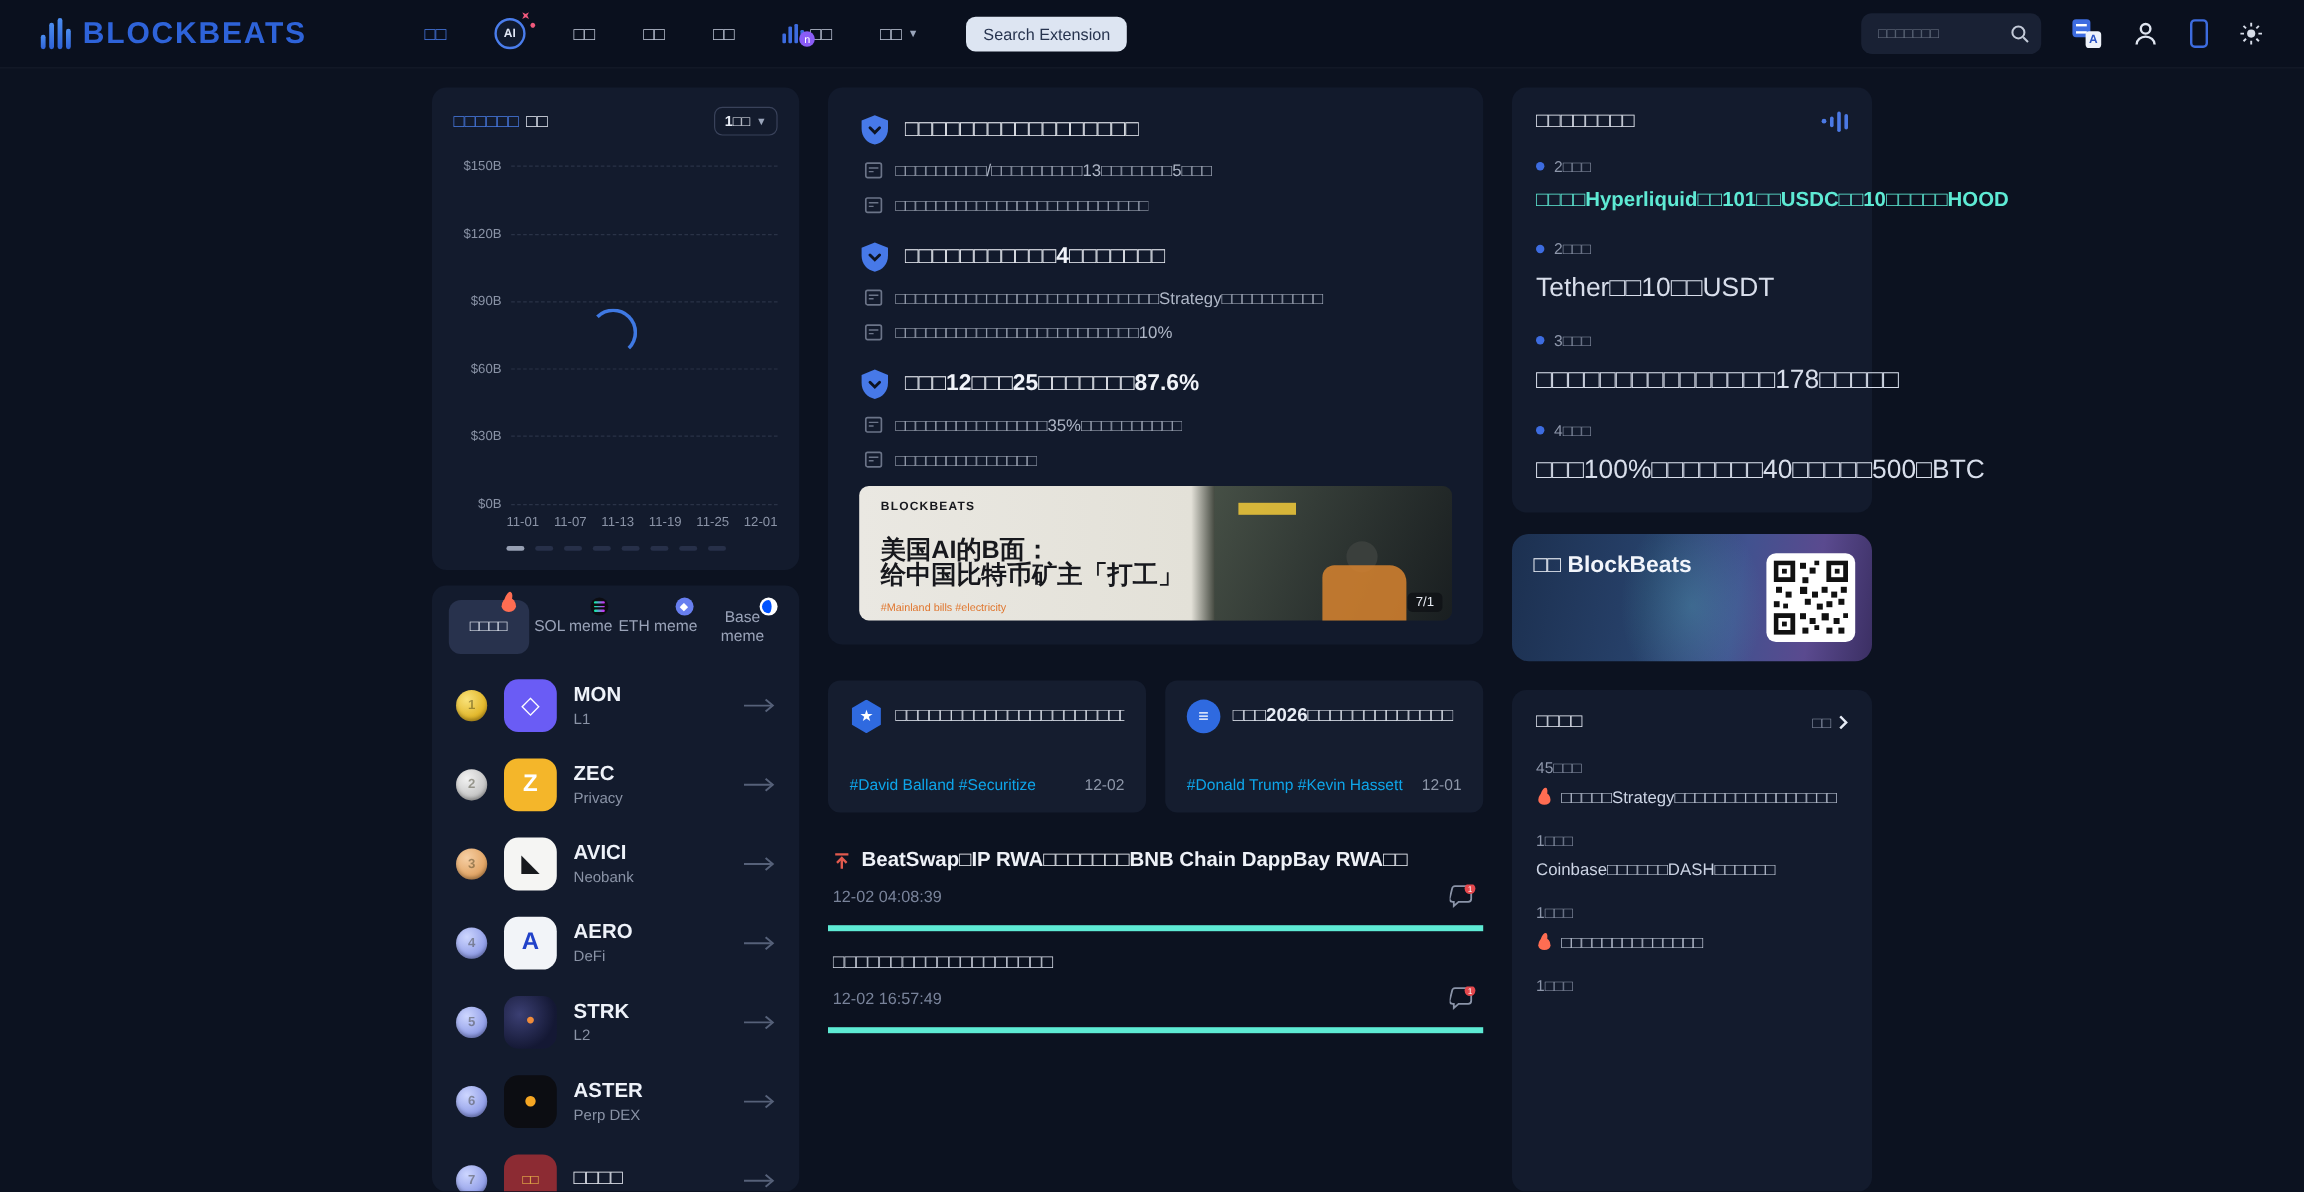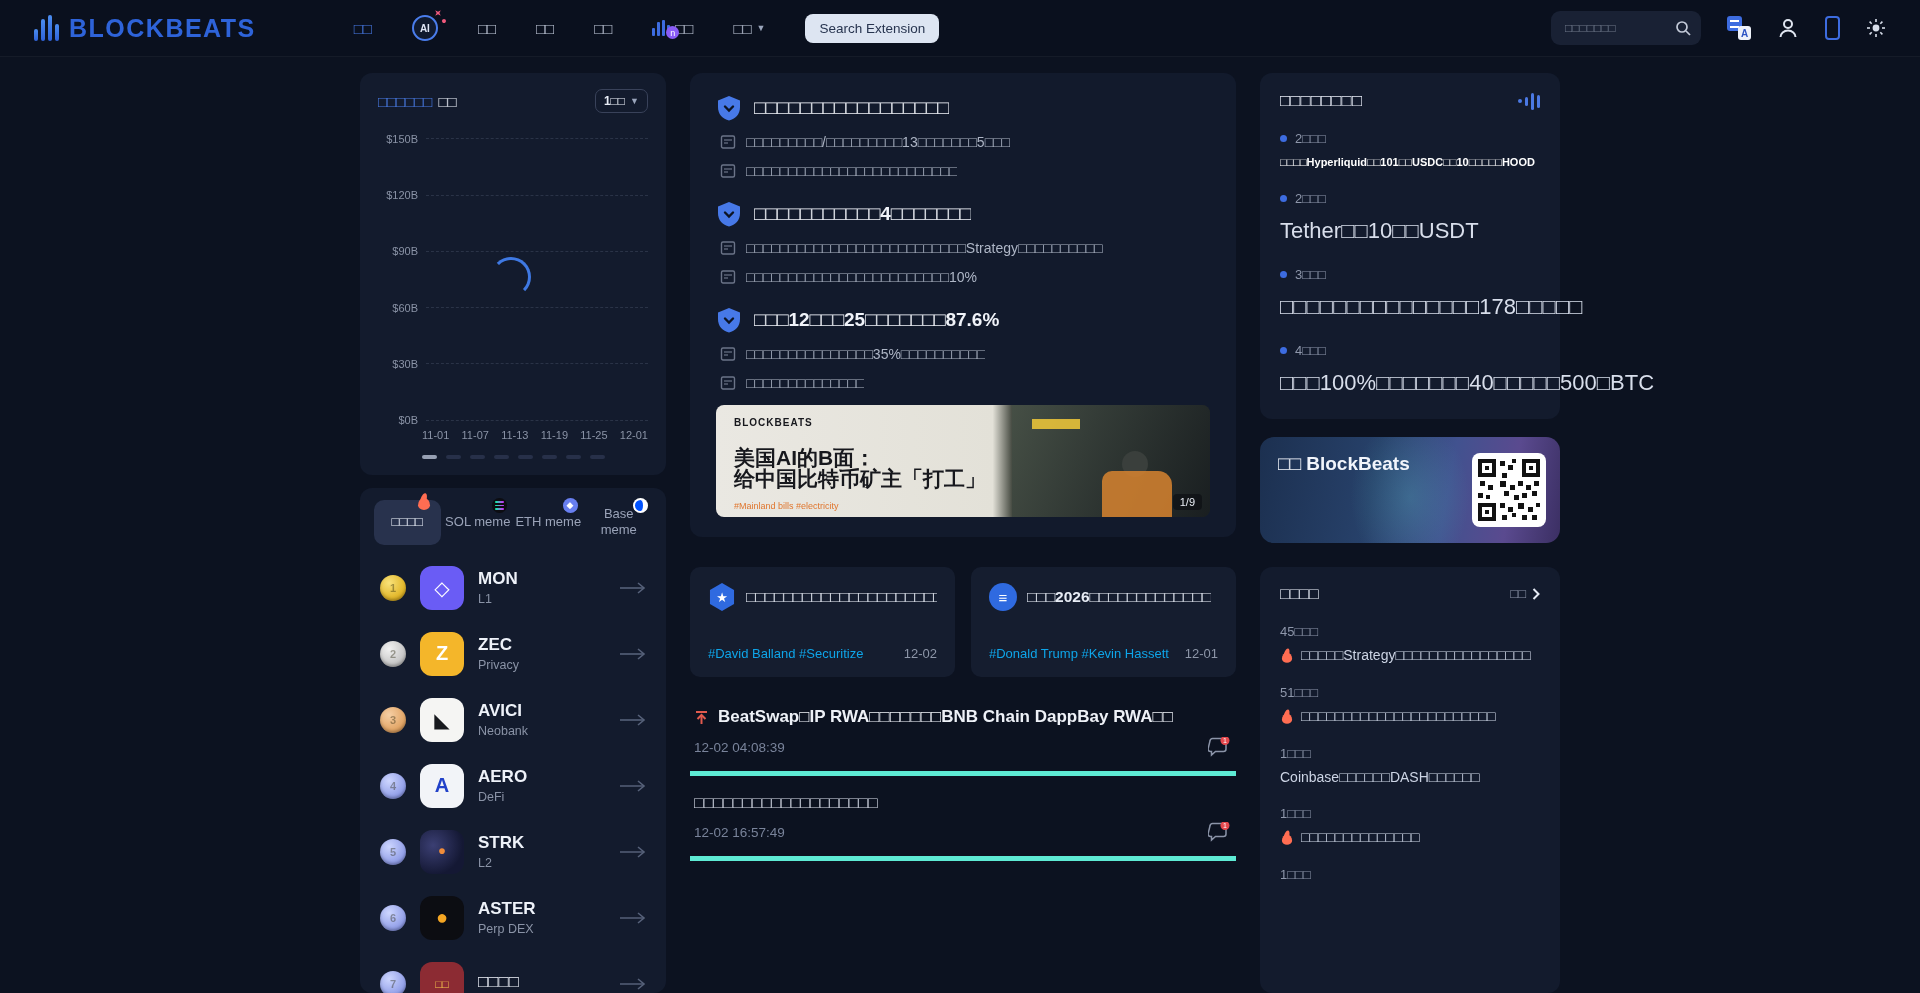--- a/index.html
+++ b/index.html
@@ -127,21 +127,21 @@
   .flash-panel { padding:18px 20px 20px;}
   .fp-head { display:flex; align-items:center; justify-content:space-between;}
   .fp-title { font-size:17px; font-weight:700; color:#e6ebf5;}
   .eq { display:flex; align-items:center; gap:3px; cursor:pointer;}
   .eq b { width:3px; border-radius:2px; background:#4b79e4; display:block;}
   .eq .d { width:4px; height:4px; border-radius:50%; background:#4b79e4;}
   .flash-item { margin-top:20px; cursor:pointer;}
   .fi-time { display:flex; align-items:center; gap:8px; font-size:13px; color:#8e97ab;}
   .fi-dot { width:7px; height:7px; border-radius:50%; background:#3d6ce0;}
   .fi-title { margin-top:9px; font-size:22px; color:#d8deeb; line-height:1.45;}
-  .fi-title.bold { font-weight:800; color:#ffffff; font-size:11px;}
+  .fi-title.bold { font-weight:800; color:#5eead4; font-size:17px;}
 
   .dl-card { margin-top:18px; height:106px; border-radius:14px; padding:16px 18px; position:relative; overflow:hidden; background:linear-gradient(100deg,#1c3050 0%,#27416a 38%,#41528f 62%,#5a4a8f 82%,#3b2f63 100%);}
   .dl-card:before { content:""; position:absolute; left:30%; top:-20px; width:120px; height:160px; background:radial-gradient(ellipse at center,rgba(90,200,200,.25),transparent 70%);}
   .dl-title { font-size:19px; font-weight:800; color:#f2f5fb; position:relative;}
   .dl-btns { display:flex; gap:12px; margin-top:14px; position:relative;}
   .btn-ios { background:#05070d; color:#fff; border:none; border-radius:8px; height:36px; padding:0 18px; font-size:15px; display:flex; align-items:center; gap:8px; cursor:pointer; font-family:inherit;}
   .btn-android { background:#4b79e4; color:#fff; border:none; border-radius:8px; height:36px; padding:0 16px; font-size:15px; display:flex; align-items:center; gap:8px; cursor:pointer; font-family:inherit;}
   .apple-ico { width:14px; height:16px; position:relative; display:inline-block;}
   .apple-ico:before{content:""; position:absolute; bottom:0; width:14px; height:12px; background:#fff; border-radius:45% 45% 48% 48%;}
   .apple-ico:after{content:""; position:absolute; top:0; left:6px; width:4px; height:4px; background:#fff; border-radius:0 60% 0 60%;}
@@ -498,21 +498,21 @@
 
       <div class="banner">
         <div class="bn-photo"></div>
         <div class="bn-bar"></div>
         <div class="bn-head"></div>
         <div class="bn-vest"></div>
         <div class="bn-brand">BLOCKBEATS</div>
         <div class="bn-line bn-l1">美国AI的B面：</div>
         <div class="bn-line bn-l2">给中国比特币矿主「打工」</div>
         <div class="bn-tags">#Mainland bills  #electricity</div>
-        <div class="bn-page">1/9</div>
+        <div class="bn-page">7/1</div>
       </div>
     </div>
 
     <div class="cards">
       <div class="fcard">
         <div class="fc-head">
           <span class="hexstar">★</span>
           <span class="fc-title">□□□□□□□□□□□□□□□□□□□□□□</span>
         </div>
         <div class="fc-foot">
@@ -668,27 +668,20 @@
         </span>
       </div>
       <div class="hot-item">
         <div class="hi-time">45□□□</div>
         <div class="hi-title">
             <span class="flame hi-flame"></span>
             <span>□□□□□Strategy□□□□□□□□□□□□□□□□</span>
           </div>
       </div>
       <div class="hot-item">
-        <div class="hi-time">51□□□</div>
-        <div class="hi-title">
-            <span class="flame hi-flame"></span>
-            <span>□□□□□□□□□□□□□□□□□□□□□□□</span>
-          </div>
-      </div>
-      <div class="hot-item">
         <div class="hi-time">1□□□</div>
         <div class="hi-title">
             <span>Coinbase□□□□□□DASH□□□□□□</span>
           </div>
       </div>
       <div class="hot-item">
         <div class="hi-time">1□□□</div>
         <div class="hi-title">
             <span class="flame hi-flame"></span>
             <span>□□□□□□□□□□□□□□</span>

